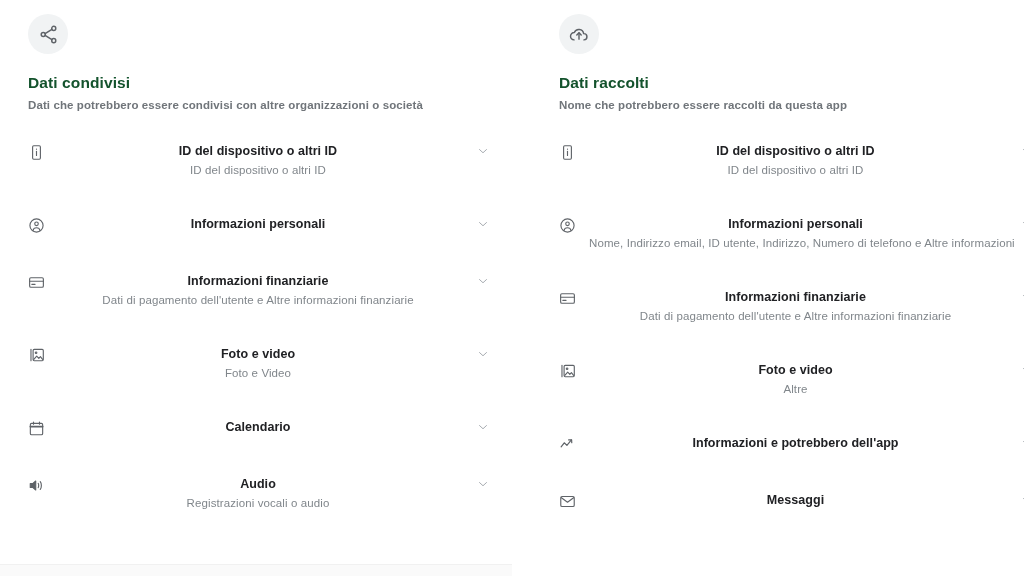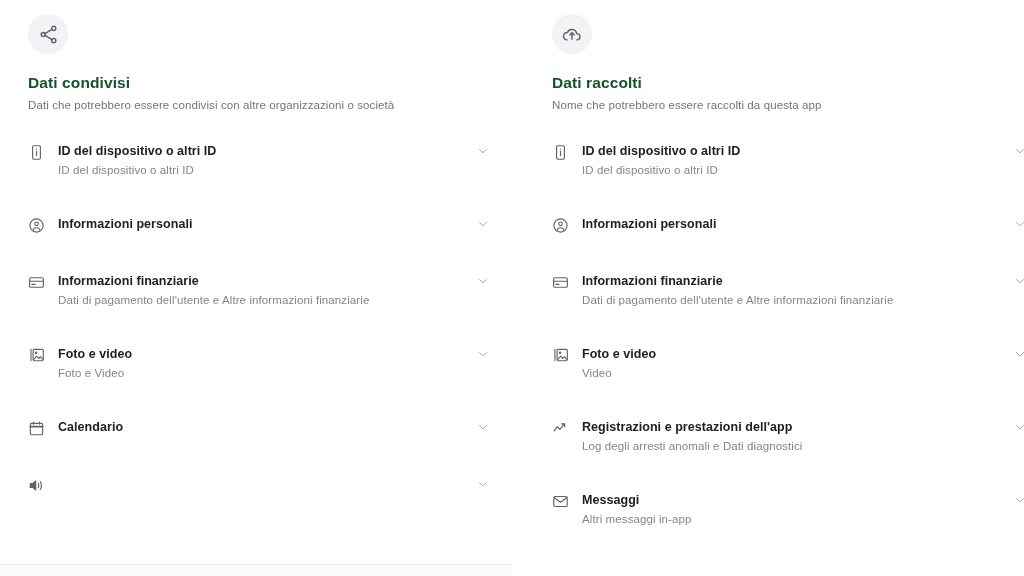--- a/index.html
+++ b/index.html
@@ -58,21 +58,21 @@
   .section-title {
     font-size: 15.5px;
     font-weight: 700;
     letter-spacing: .1px;
     color: #14532d;
     line-height: 20px;
     margin-bottom: 4px;
   }
   .section-sub {
     font-size: 11.5px;
-    font-weight: 400;
+    font-weight: 700;
     color: #70757a;
     line-height: 16px;
     letter-spacing: .1px;
   }
 
   
   .data-list {
     margin-top: 20px;
     list-style: none;
   }
@@ -92,21 +92,21 @@
     width: 24px;
     height: 22px;
     display: flex;
     align-items: center;
     justify-content: flex-start;
     margin-right: 6px;
     color: #5f6368;
   }
   .row-icon svg { display: block; }
 
-  .row-text { flex: 1 1 auto; min-width: 0; }
+  .row-text { flex: 1 1 auto; min-width: 0; text-align: center; }
 
   .row-title {
     font-size: 12.5px;
     font-weight: 700;
     color: #202124;
     line-height: 18px;
     letter-spacing: .05px;
     white-space: nowrap;
   }
   .row-sub {
@@ -262,39 +262,43 @@
         </li>
 
         <li class="data-row">
           <span class="row-icon">
             <svg width="17" height="17" viewBox="0 0 24 24" fill="none" stroke="currentColor" stroke-width="1.6" stroke-linecap="round" stroke-linejoin="round">
               <path d="M3.2 9.3h3.4l4.3-3.6v12.6l-4.3-3.6H3.2z" fill="currentColor" stroke="currentColor"></path>
               <path d="M14.4 9.1c.9.9.9 4.9 0 5.8"></path>
               <path d="M17.3 6.6c2.1 2.3 2.1 8.5 0 10.8"></path>
             </svg>
           </span>
+          <span class="row-text">
+            <span class="row-title">Audio</span>
+            <span class="row-sub" style="display:block">Registrazioni vocali o audio</span>
+          </span>
           <span class="row-chevron">
             <svg width="14" height="14" viewBox="0 0 24 24" fill="none" stroke="currentColor" stroke-width="1.5" stroke-linecap="round" stroke-linejoin="round">
                 <polyline points="6 9.5 12 15 18 9.5"></polyline>
               </svg>
           </span>
         </li>
 
         <li class="data-row">
           
           
           
         </li>
 
       </ul>
     </div>
     <div class="bottom-band"></div>
   </section>
 
-  <section class="column right" style="position:absolute; left:5px; top:0; width:844px; padding-left:547px; ">
+  <section class="column right" style="position:absolute; left:12px; top:0; width:844px; padding-left:547px; ">
     <div class="col-inner">
 
       <div class="icon-circle">
         <svg width="22" height="22" viewBox="0 0 24 24" fill="none" stroke="#5f6368" stroke-width="1.6" stroke-linecap="round" stroke-linejoin="round">
           <path d="M6.6 18.4a4 4 0 0 1 .3-8 5.3 5.3 0 0 1 10.2 1.2 3.4 3.4 0 0 1 .3 6.8"></path>
           <polyline points="9.6 13.1 12 10.7 14.4 13.1"></polyline>
           <line x1="12" y1="10.9" x2="12" y2="17.6"></line>
         </svg>
       </div>
 
@@ -325,20 +329,21 @@
         <li class="data-row">
           <span class="row-icon">
             <svg width="17" height="17" viewBox="0 0 24 24" fill="none" stroke="currentColor" stroke-width="1.6" stroke-linecap="round" stroke-linejoin="round">
               <circle cx="12" cy="12" r="9.3"></circle>
               <circle cx="12" cy="9.6" r="2.5"></circle>
               <path d="M6.9 19.2c.6-2.6 2.6-4.1 5.1-4.1s4.5 1.5 5.1 4.1"></path>
             </svg>
           </span>
           <span class="row-text">
             <span class="row-title">Informazioni personali</span>
+            <span class="row-sub" style="display:block">Nome, Indirizzo email, ID utente, Indirizzo, Numero di telefono e Altre informazioni</span>
           </span>
           <span class="row-chevron">
             <svg width="14" height="14" viewBox="0 0 24 24" fill="none" stroke="currentColor" stroke-width="1.5" stroke-linecap="round" stroke-linejoin="round">
                 <polyline points="6 9.5 12 15 18 9.5"></polyline>
               </svg>
           </span>
         </li>
 
         <li class="data-row">
           <span class="row-icon">
@@ -363,58 +368,56 @@
           <span class="row-icon">
             <svg width="17" height="17" viewBox="0 0 24 24" fill="none" stroke="currentColor" stroke-width="1.6" stroke-linecap="round" stroke-linejoin="round">
               <path d="M4.2 3.4v16"></path>
               <rect x="7.2" y="3.4" width="14.4" height="16" rx="1.6"></rect>
               <circle cx="11.4" cy="8.1" r="1.1"></circle>
               <path d="M8.2 17.4l4.1-4.6 3 3.2 2.2-2.3 3.1 3.7"></path>
             </svg>
           </span>
           <span class="row-text">
             <span class="row-title">Foto e video</span>
-            <span class="row-sub" style="display:block">Video</span>
+            <span class="row-sub" style="display:block">Altre</span>
           </span>
           <span class="row-chevron">
             <svg width="14" height="14" viewBox="0 0 24 24" fill="none" stroke="currentColor" stroke-width="1.5" stroke-linecap="round" stroke-linejoin="round">
                 <polyline points="6 9.5 12 15 18 9.5"></polyline>
               </svg>
           </span>
         </li>
 
         <li class="data-row">
           <span class="row-icon">
             <svg width="17" height="17" viewBox="0 0 24 24" fill="none" stroke="currentColor" stroke-width="1.7" stroke-linecap="round" stroke-linejoin="round">
               <polyline points="3 15.2 7.4 9.6 11.2 13.2 17.5 5.6"></polyline>
               <polyline points="13.6 5.6 17.8 5.3 18 9.4"></polyline>
               <line x1="3.4" y1="19" x2="20.6" y2="19" opacity="0"></line>
             </svg>
           </span>
           <span class="row-text">
-            <span class="row-title">Registrazioni e prestazioni dell'app</span>
-            <span class="row-sub" style="display:block">Log degli arresti anomali e Dati diagnostici</span>
+            <span class="row-title">Informazioni e potrebbero dell'app</span>
           </span>
           <span class="row-chevron">
             <svg width="14" height="14" viewBox="0 0 24 24" fill="none" stroke="currentColor" stroke-width="1.5" stroke-linecap="round" stroke-linejoin="round">
                 <polyline points="6 9.5 12 15 18 9.5"></polyline>
               </svg>
           </span>
         </li>
 
         <li class="data-row">
           <span class="row-icon">
             <svg width="17" height="17" viewBox="0 0 24 24" fill="none" stroke="currentColor" stroke-width="1.6" stroke-linecap="round" stroke-linejoin="round">
               <rect x="2.5" y="5" width="19" height="14" rx="1.8"></rect>
               <polyline points="3.4 6.6 12 13 20.6 6.6"></polyline>
             </svg>
           </span>
           <span class="row-text">
             <span class="row-title">Messaggi</span>
-            <span class="row-sub" style="display:block">Altri messaggi in-app</span>
           </span>
           <span class="row-chevron">
             <svg width="14" height="14" viewBox="0 0 24 24" fill="none" stroke="currentColor" stroke-width="1.5" stroke-linecap="round" stroke-linejoin="round">
                 <polyline points="6 9.5 12 15 18 9.5"></polyline>
               </svg>
           </span>
         </li>
 
         <li class="data-row">
           

